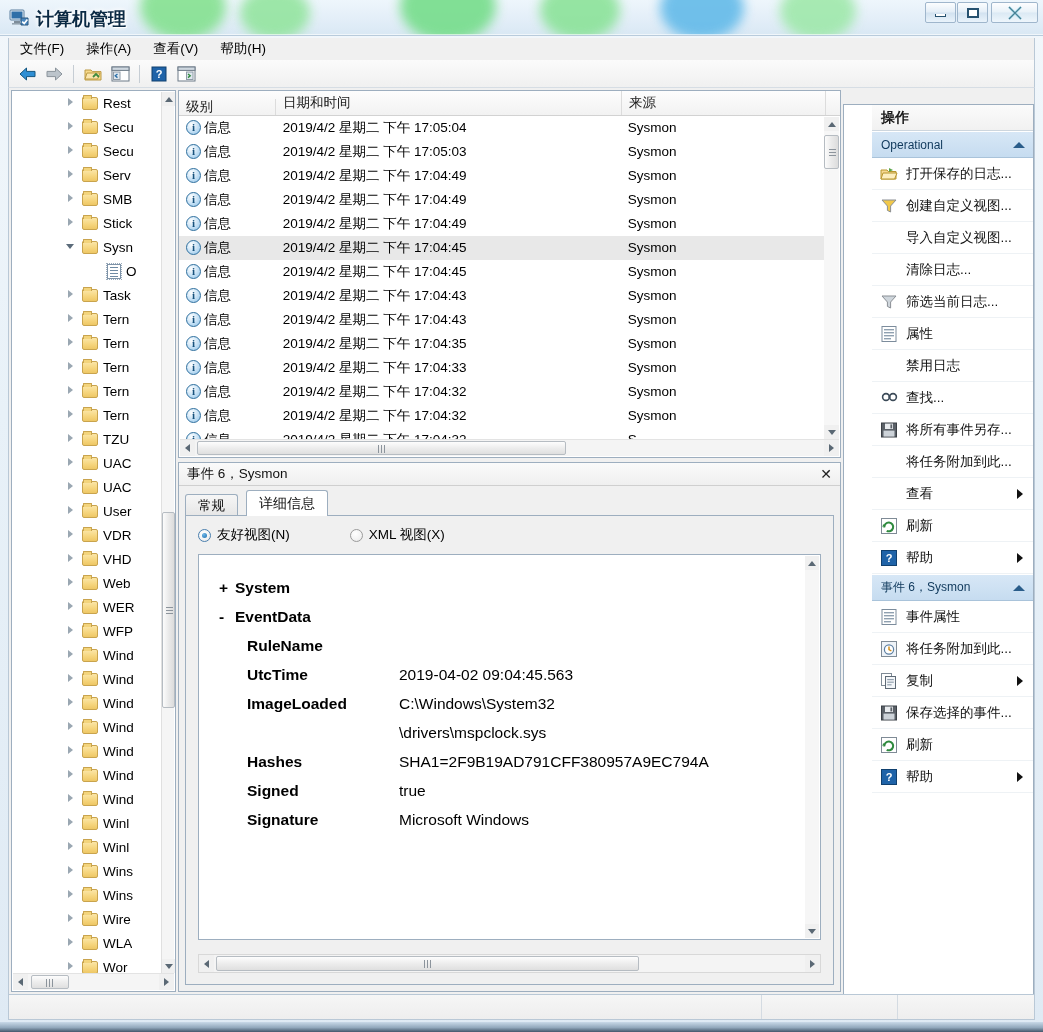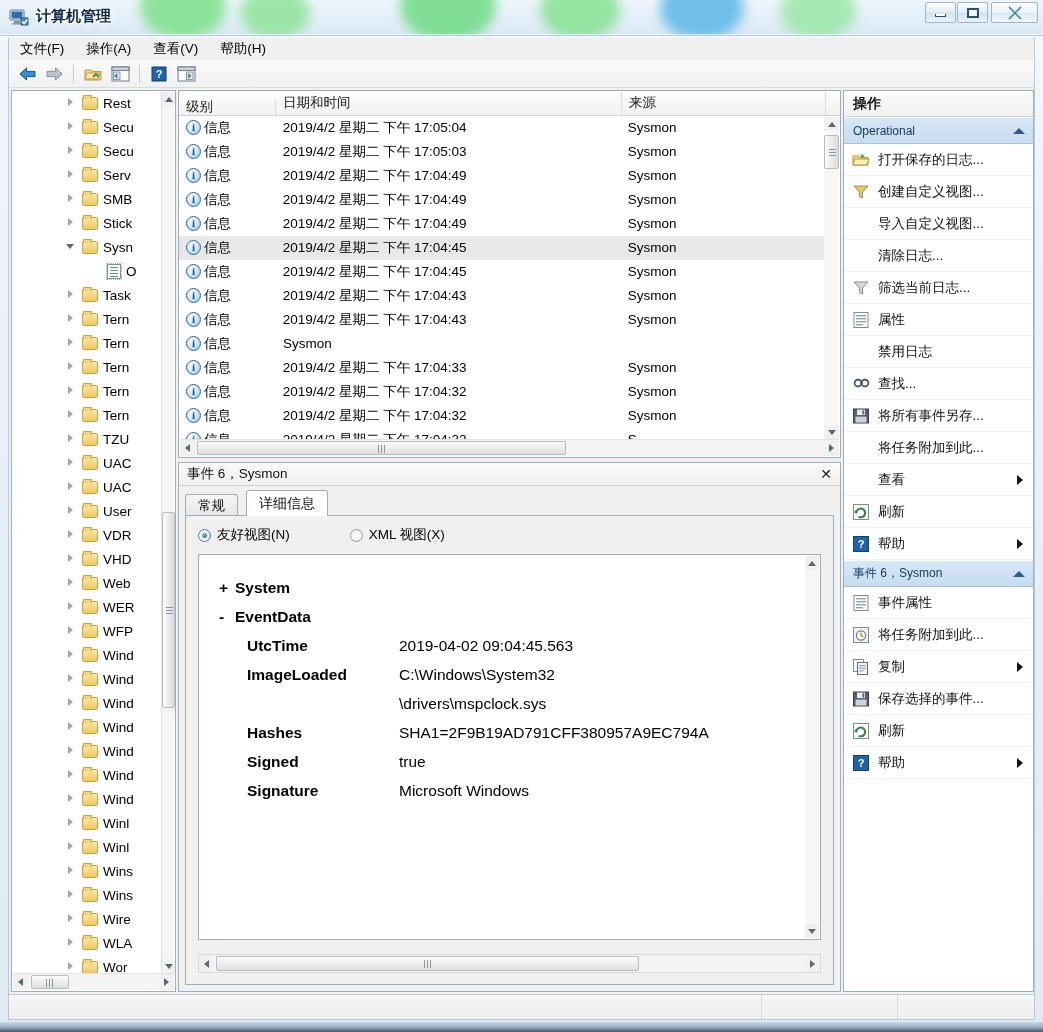--- a/index.html
+++ b/index.html
@@ -32,21 +32,21 @@
     border-bottom: 1px solid #b8cbdc;
   }
   #titlebar .glassline {
     position:absolute; left:0; right:0; bottom:0; height:1px; background:#ffffff99;
   }
   #app-icon {
     position: absolute; left: 9px; top: 7px; width: 21px; height: 21px;
   }
   #win-title {
     position: absolute; left: 36px; top: 7px;
-    font-size: 15px; color: #0b2a44; font-weight: 600;
+    font-size: 18px; color: #0b2a44; font-weight: 600;
     text-shadow: 0 0 4px #ffffff, 0 0 6px #ffffff, 1px 1px 0 #ffffff;
     white-space: nowrap;
   }
   .win-btns { position: absolute; right: 5px; top: 2px; display: flex; }
   .win-btn {
     width: 31px; height: 21px; margin-left: 1px;
     border: 1px solid #9fb6cc;
     background: linear-gradient(180deg,#fbfdfe 0%,#e4eef7 48%,#d2e2f0 52%,#e9f3fb 100%);
     border-radius: 2px;
     position: relative; cursor: default;
@@ -257,22 +257,22 @@
   .lvl1 { padding-left: 2px; }
   .lvl2 { padding-left: 30px; }
   .key-w { display:inline-block; width: 152px; font-weight:bold; }
   .cont-indent { padding-left: 182px; }
   #xml-vscroll { position:absolute; right:1px; top:1px; width:14px; bottom:1px; background:#f6f6f6;}
   #xml-hscroll-wrap { position:absolute; left:12px; right:12px; bottom:10px; height:20px; }
   #xml-hscroll { position:absolute; left:0; right:0; top:0; height:19px; background:#f4f4f4; border:1px solid #d8d8d8;}
 
   
   #actions-pane {
-    position: absolute; left: 834px; top: 2px; width: 191px; height: 902px;
-    background: #ffffff; border: 1px solid #9daebf; overflow: hidden;
+    position: absolute; left: 834px; top: 16px; width: 191px; height: 902px;
+    background: #ffffff; border: 1px solid #9daebf; overflow: hidden; padding-left: 28px;
   }
   #actions-title {
     height: 26px; display: flex; align-items: center; padding-left: 9px;
     font-size: 14px; font-weight: bold; color: #1a1a1a;
     background: linear-gradient(180deg,#fbfbfb 0%,#f1f1f1 100%);
     border-bottom: 1px solid #cdd6de;
   }
   .act-group-head {
     height: 27px; display: flex; align-items: center; padding: 0 8px 0 9px;
     background: linear-gradient(180deg,#d7e7f6 0%,#c6dcf0 100%);
@@ -700,20 +700,21 @@
                 <span>信息</span>
               </div>
               <div class="evt-c" style="width: 346px;">2019/4/2 星期二 下午 17:04:43</div>
               <div class="evt-c" style="width: 204px;">Sysmon</div>
             </div>
             <div class="evt-row">
               <div class="evt-c" style="width: 97px;">
                 <span class="info-ico"></span>
                 <span>信息</span>
               </div>
+              <div class="evt-c" style="width: 346px;">2019/4/2 星期二 下午 17:04:35</div>
               <div class="evt-c" style="width: 204px;">Sysmon</div>
             </div>
             <div class="evt-row">
               <div class="evt-c" style="width: 97px;">
                 <span class="info-ico"></span>
                 <span>信息</span>
               </div>
               <div class="evt-c" style="width: 346px;">2019/4/2 星期二 下午 17:04:33</div>
               <div class="evt-c" style="width: 204px;">Sysmon</div>
             </div>
@@ -793,20 +794,24 @@
 
           <div id="xml-box">
             <div id="xml-inner">
                 <div class="xrow lvl1">
                   <span class="xsign">+</span>
                   <span class="xkey">System</span>
                 </div>
                 <div class="xrow lvl1">
                   <span class="xsign">-</span>
                   <span class="xkey">EventData</span>
+                </div>
+                <div class="xrow lvl2">
+                  <span class="key-w">RuleName</span>
+                  <span class="xval"></span>
                 </div>
                 <div class="xrow lvl2">
                   <span class="key-w">UtcTime</span>
                   <span class="xval">2019-04-02 09:04:45.563</span>
                 </div>
                 <div class="xrow lvl2">
                   <span class="key-w">ImageLoaded</span>
                   <span class="xval">C:\Windows\System32</span>
                 </div>
                 <div class="xrow cont-indent">

